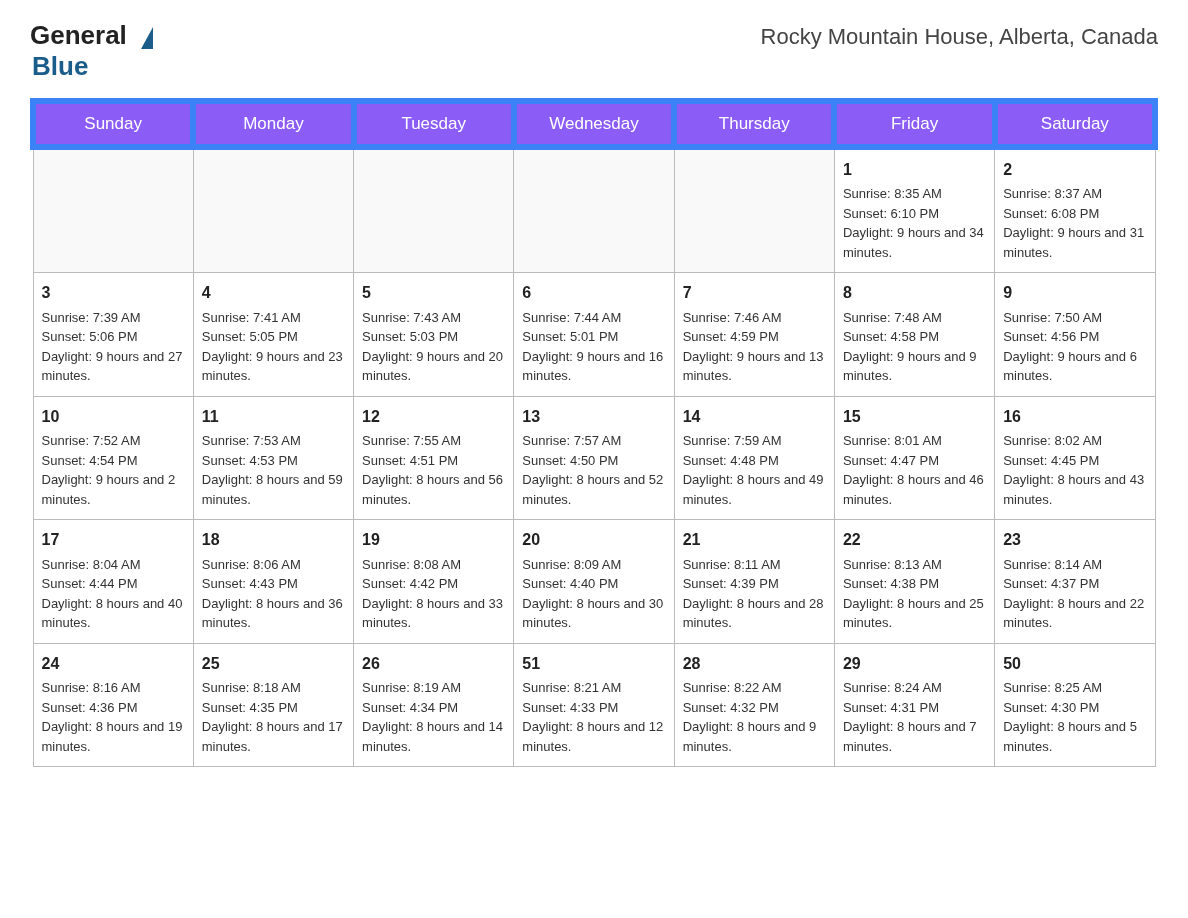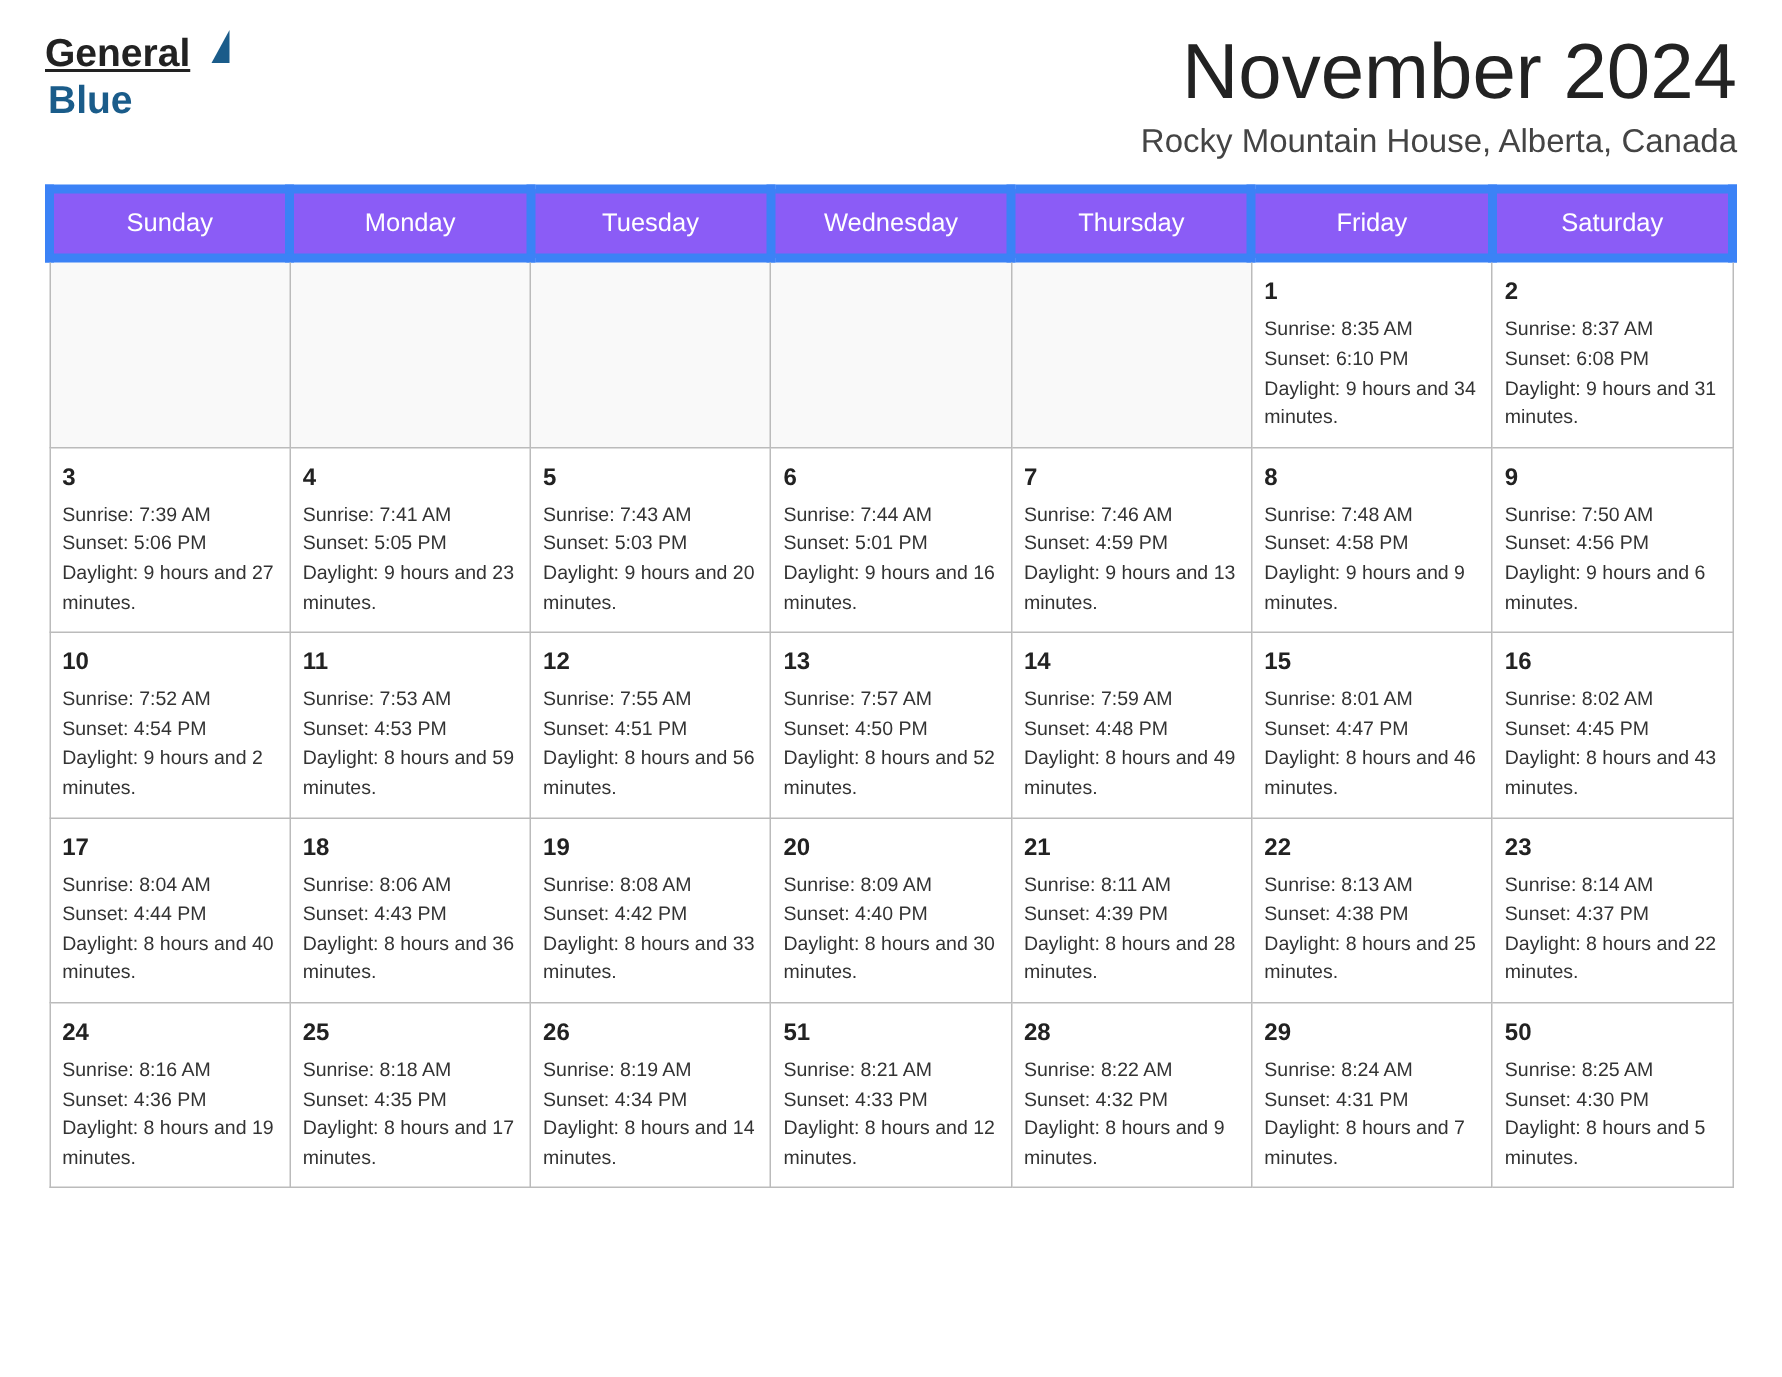--- a/index.html
+++ b/index.html
@@ -17,23 +17,22 @@
       align-items: flex-start;
       margin-bottom: 16px;
     }
     #logo {
       display: flex;
       flex-direction: column;
       align-items: flex-start;
     }
     #logo-text {
       display: flex;
-      align-items: flex-start;
+      align-items: flex-end;
       gap: 12px;
-      text-decoration: underline;
     }
     .logo-general {
       font-size: 26px;
       font-weight: bold;
       color: #222;
     }
     .logo-triangle {
       width: 0;
       height: 0;
       border-left: 12px solid transparent;
@@ -113,21 +112,20 @@
   <div id="logo">
     <div id="logo-text">
       <span class="logo-general">General</span>
       <div class="logo-triangle"></div>
     </div>
     <div class="logo-line2">
       <span class="logo-blue">Blue</span>
     </div>
   </div>
   <div id="title-block">
-    <div id="month-title">November 2024</div>
     <div id="location-title">Rocky Mountain House, Alberta, Canada</div>
   </div>
 </div>
 
 <table id="calendar">
   <thead id="calendar-header">
     <tr id="days-of-week-row">
     <th>Sunday</th>
         <th>Monday</th>
         <th>Tuesday</th>

